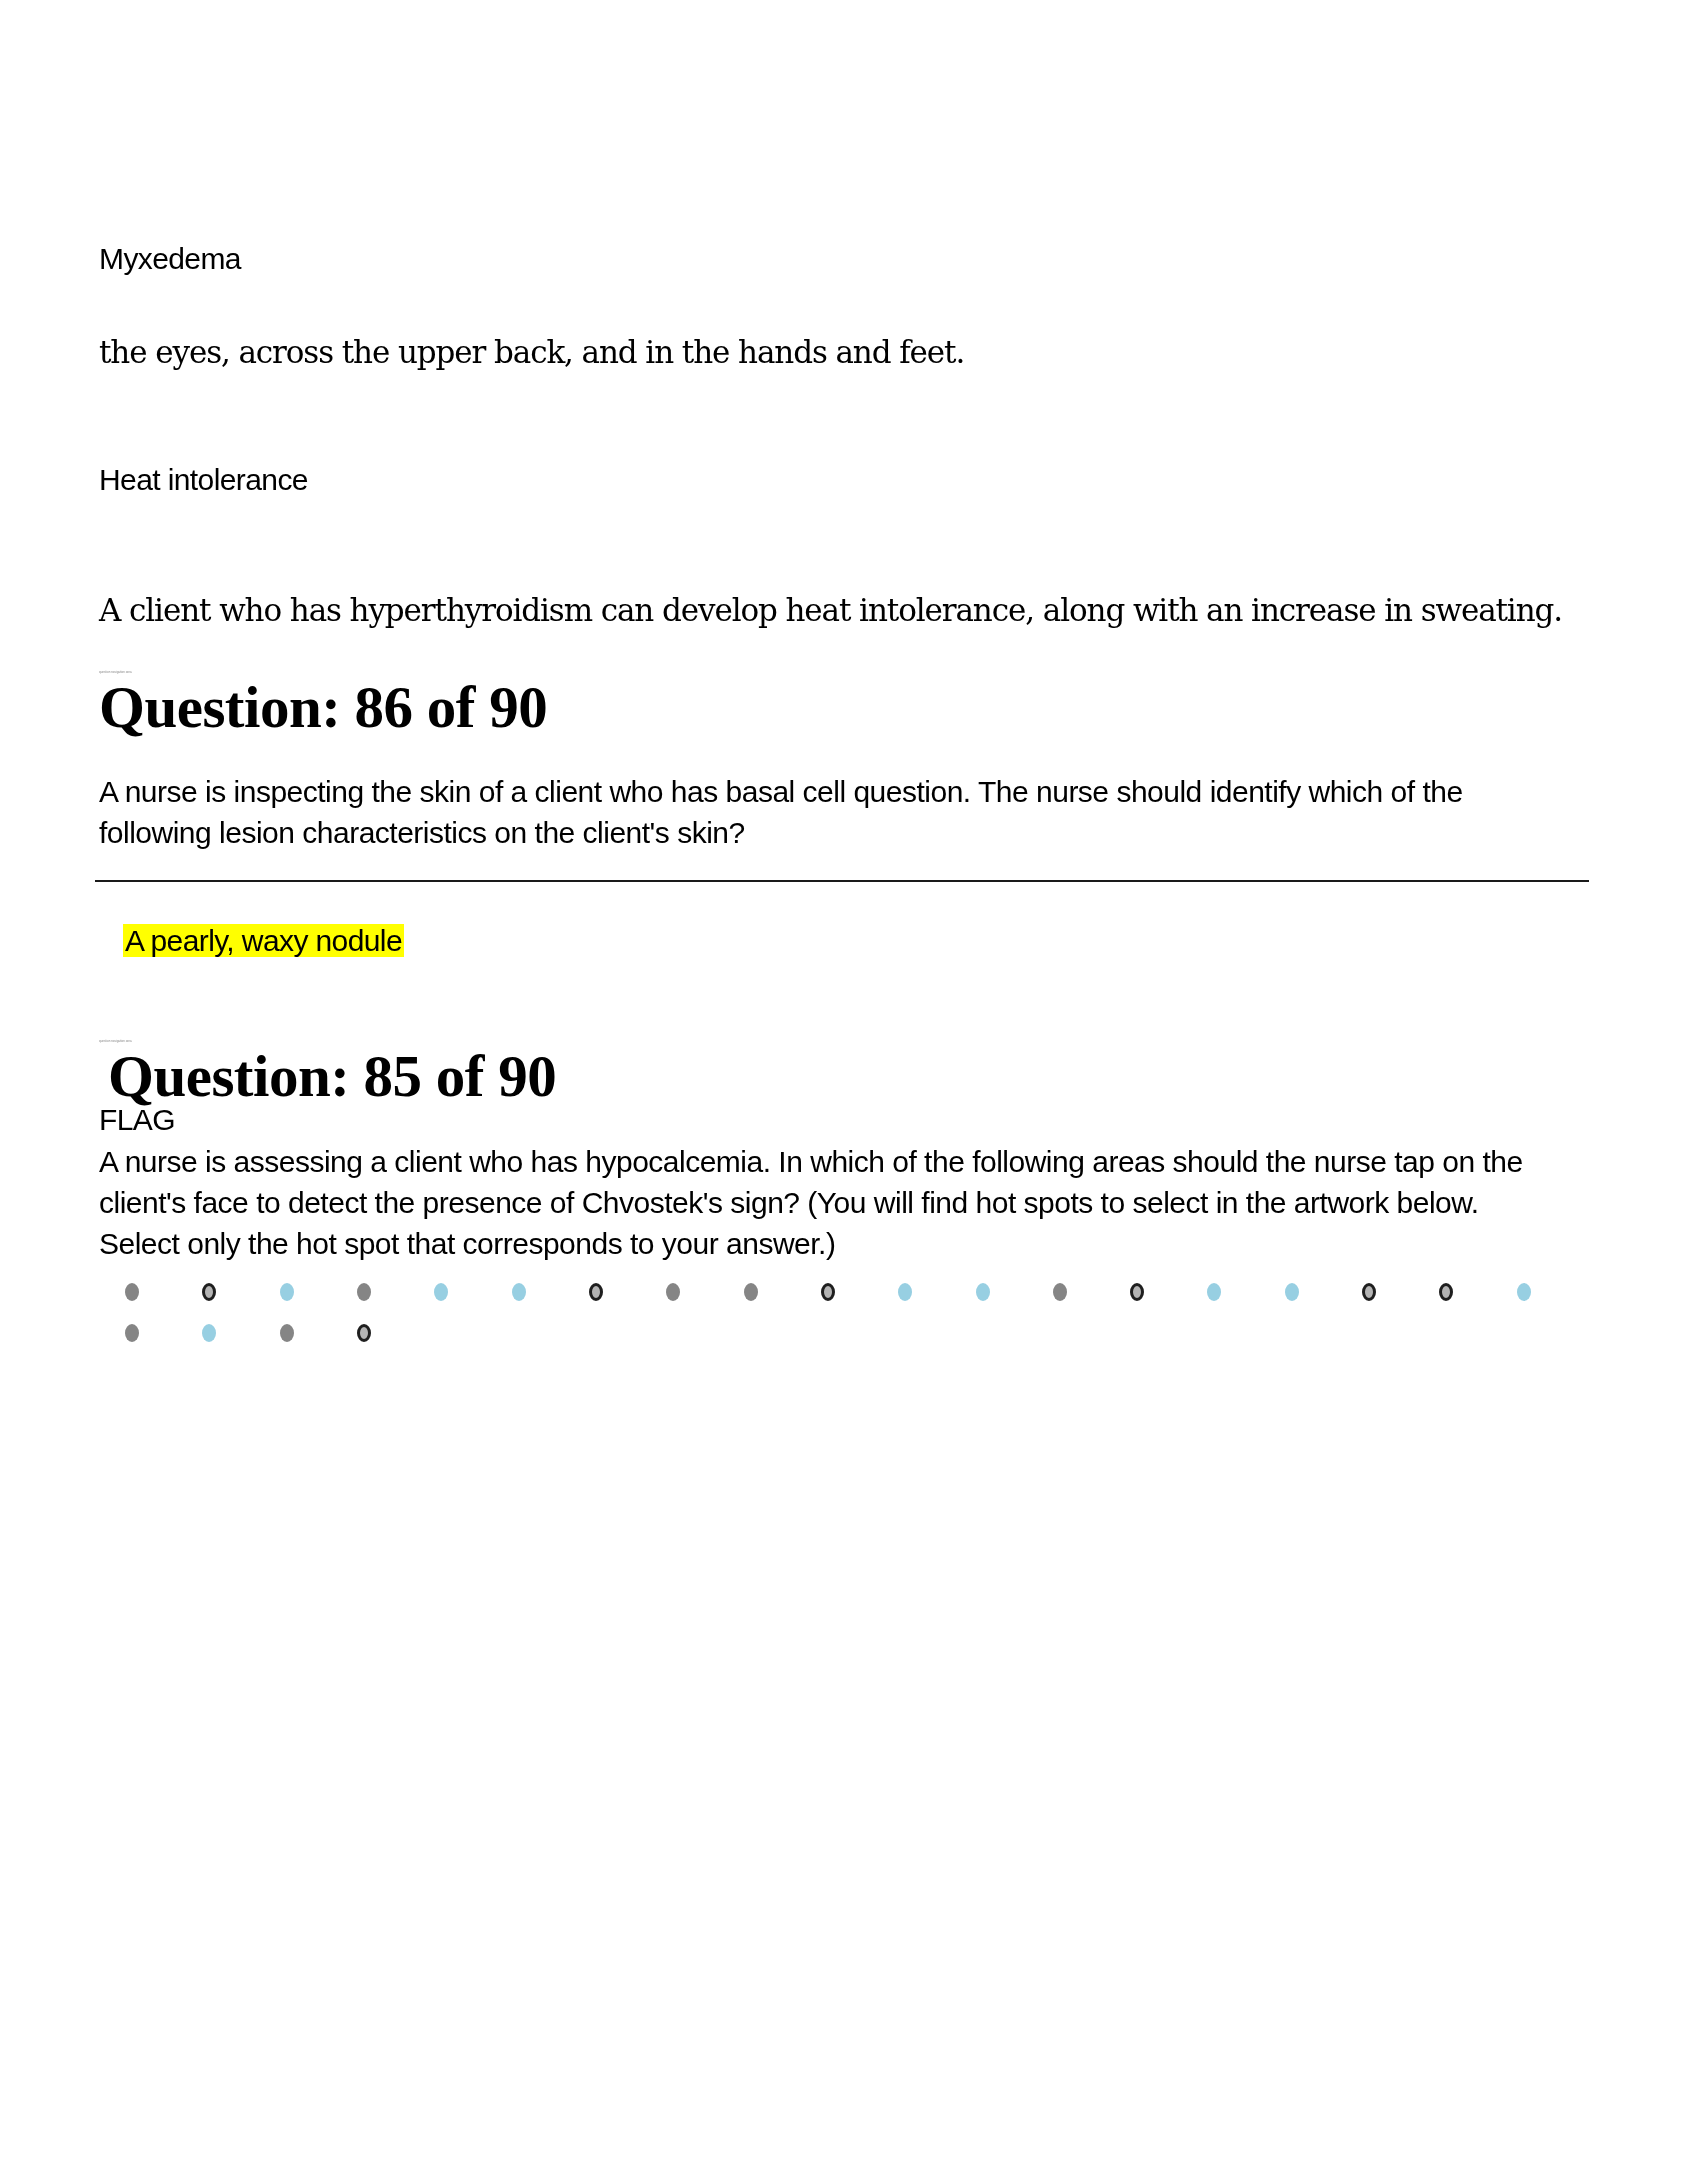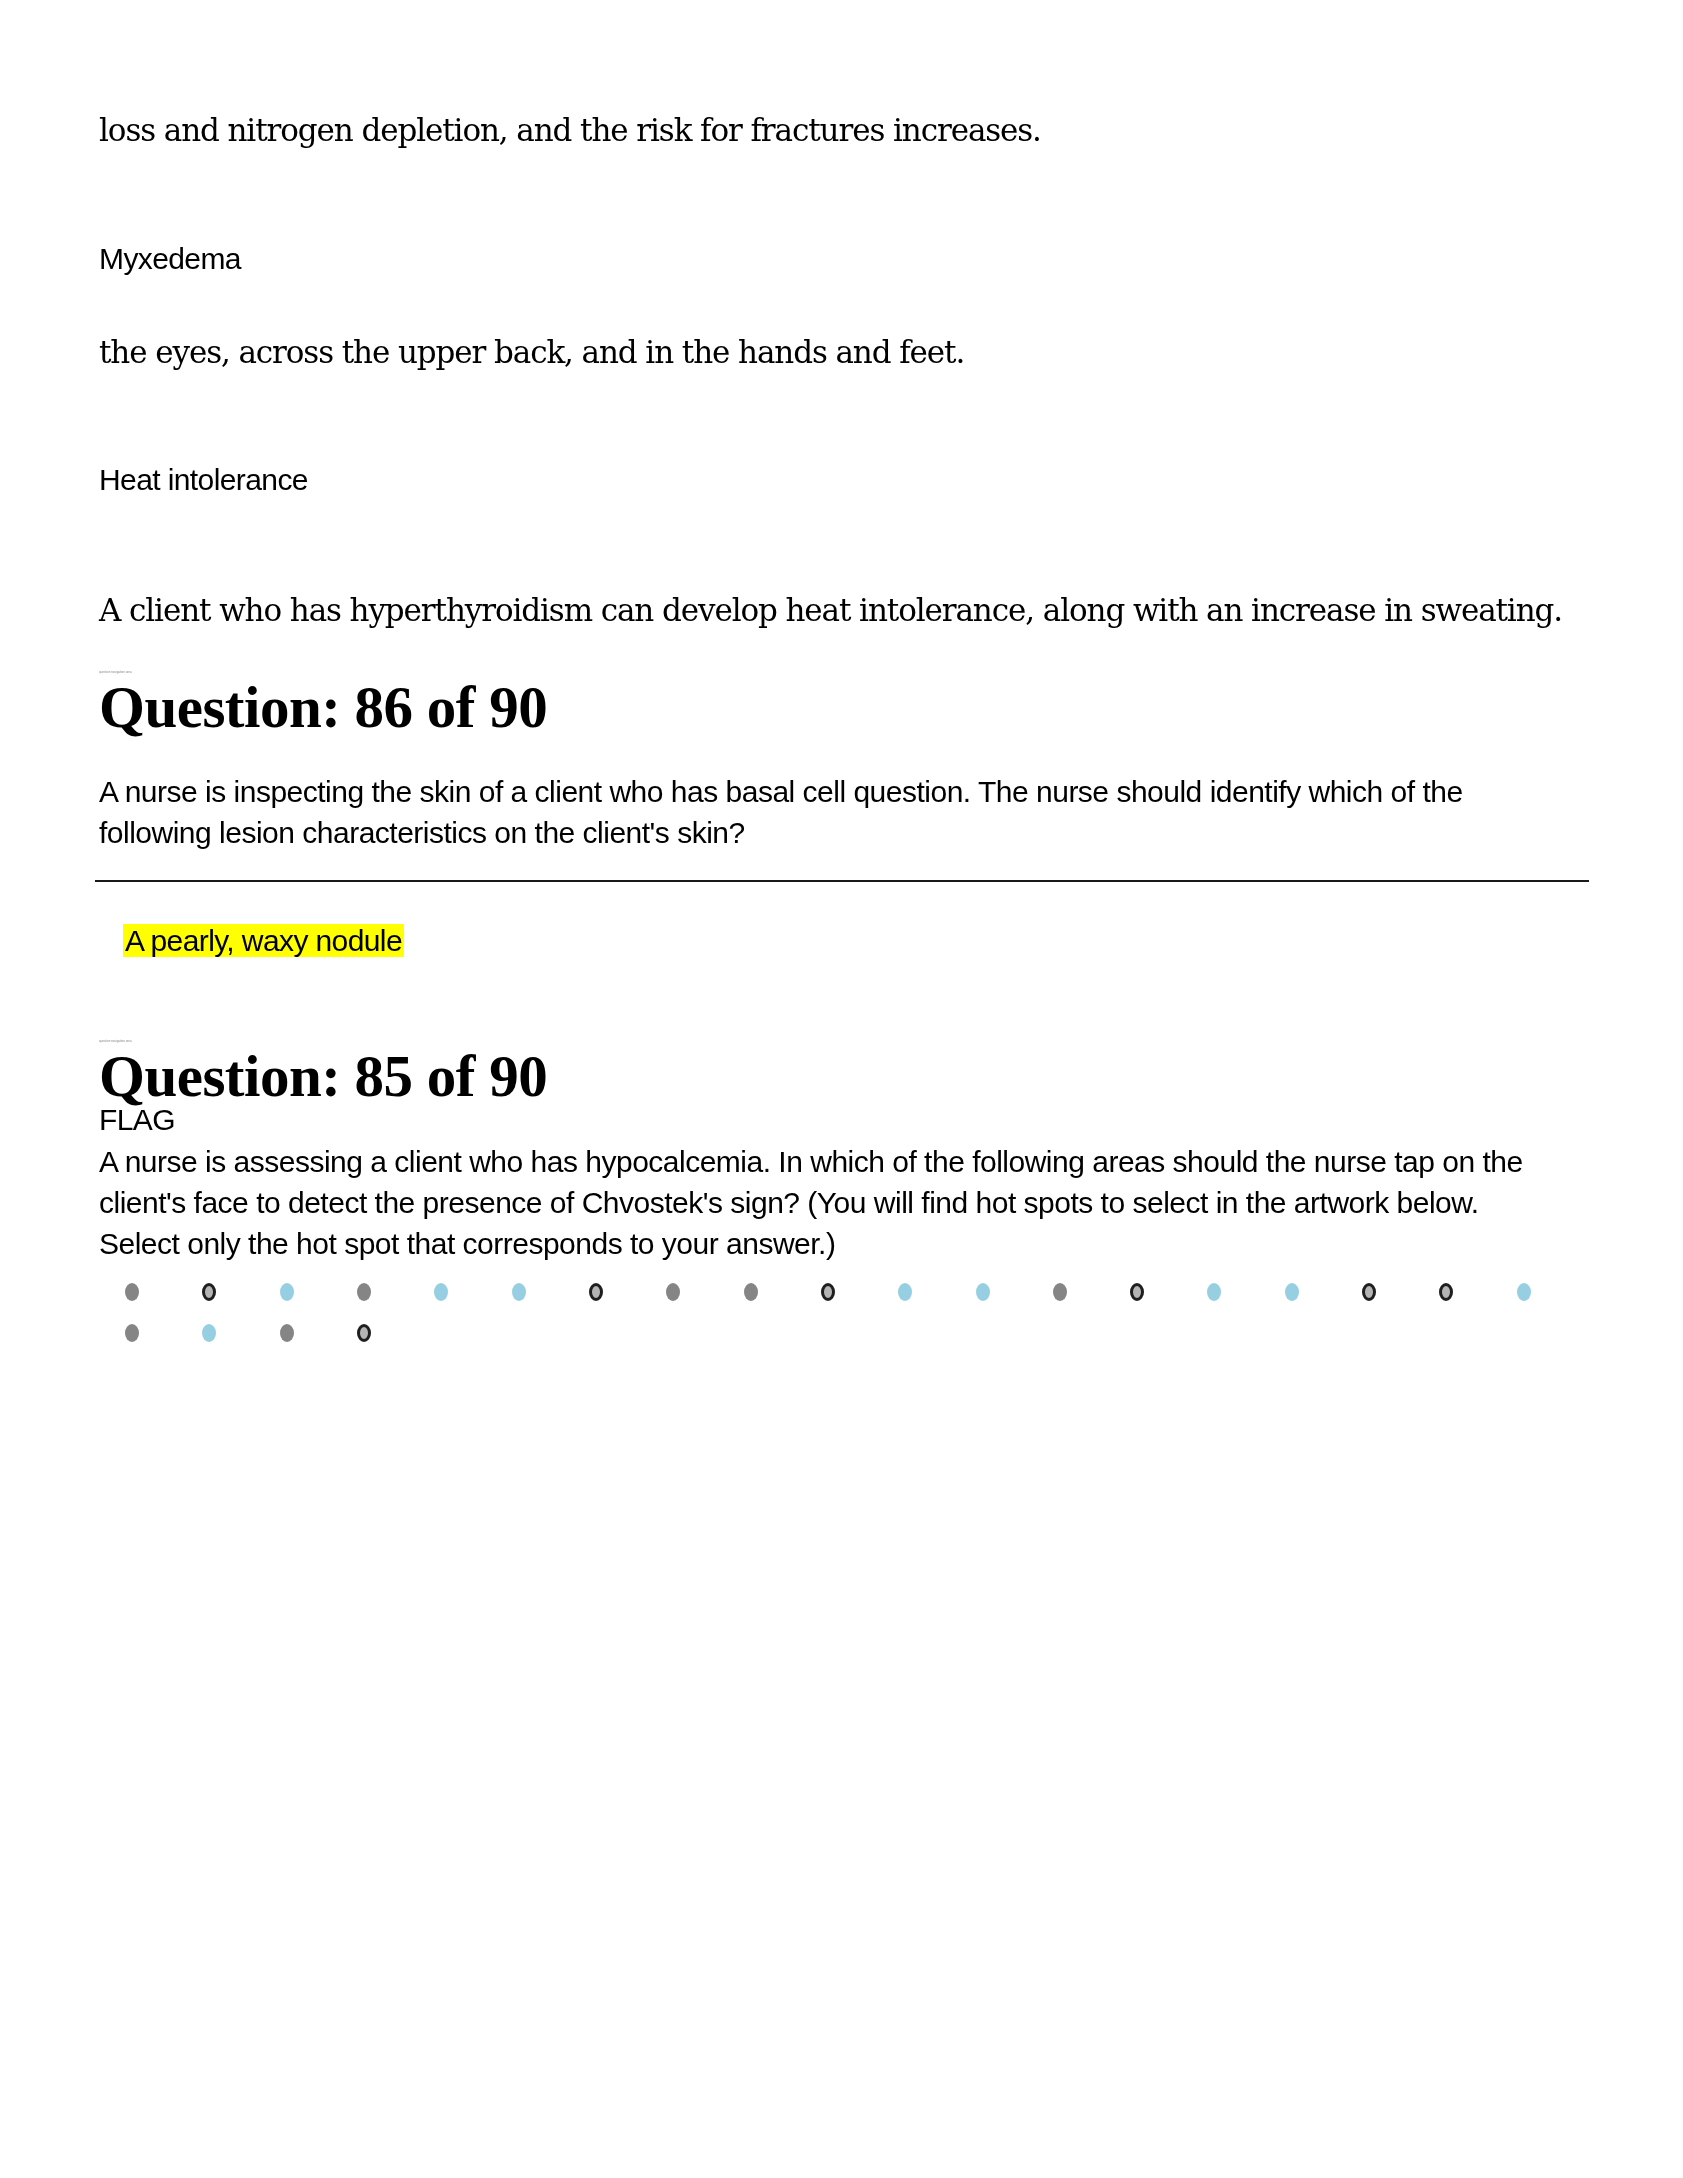--- a/index.html
+++ b/index.html
@@ -15,21 +15,20 @@
   .dots { position:absolute; left:125px; top:1283px; width:1485px; }
   .dot { position:absolute; width:14px; height:18px; border-radius:50%; box-sizing:border-box; }
   .dot.gray { background:#858585; }
   .dot.blue { background:#97cfe2; }
   .dot.ring { background:#b4b4b4; border:3px solid #1f1f1f; }
 </style>
 </head>
 <body>
 
 <div class="abs serif-body" style="top:105px;">
-  <div>loss and nitrogen depletion, and the risk for fractures increases.</div>
 </div>
 
 <div class="abs sans" style="top:242px;">Myxedema</div>
 
 <div class="abs serif-body" style="top:327px;">
   <div>the eyes, across the upper back, and in the hands and feet.</div>
 </div>
 
 <div class="abs sans" style="top:463px;">Heat intolerance</div>
 
@@ -45,21 +44,21 @@
   <div>following lesion characteristics on the client's skin?</div>
 </div>
 
 <div class="rule"></div>
 
 <div class="abs sans" style="top:924px; left:97px;padding-left:26px;">
   <span class="hl">A pearly, waxy nodule</span>
 </div>
 
 <div class="abs tiny" style="top:1039px;">question navigation area</div>
-<div class="abs heading" style="top:1042px;">Question: 85 of 90</div>
+<div class="abs heading" style="top:1042px;margin-left:9px;">Question: 85 of 90</div>
 
 <div class="abs sans" style="top:1103px;">FLAG</div>
 
 <div class="abs sans-q" style="top:1141px;">
   <div>A nurse is assessing a client who has hypocalcemia. In which of the following areas should the nurse tap on the</div>
   <div>client's face to detect the presence of Chvostek's sign? (You will find hot spots to select in the artwork below.</div>
   <div>Select only the hot spot that corresponds to your answer.)</div>
 </div>
 
 <div class="dots" id="hotspots">

